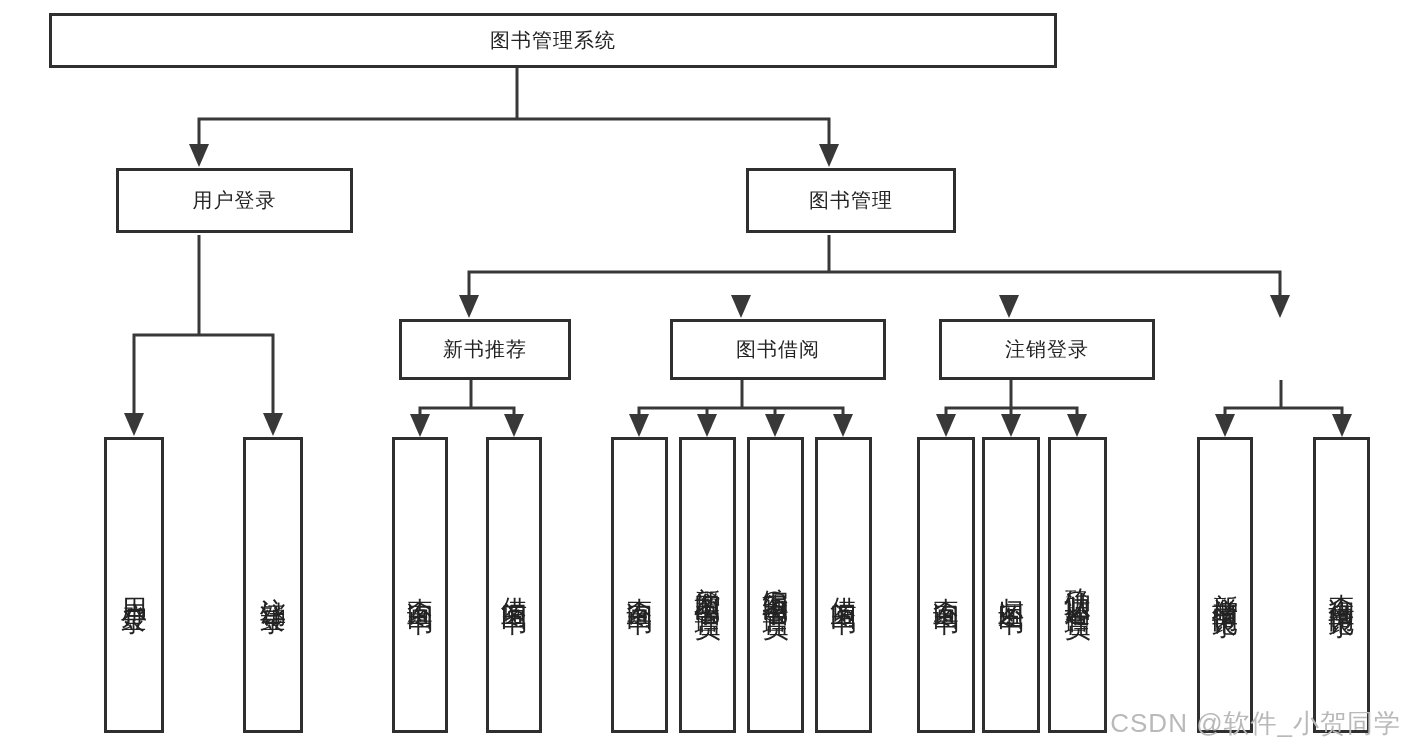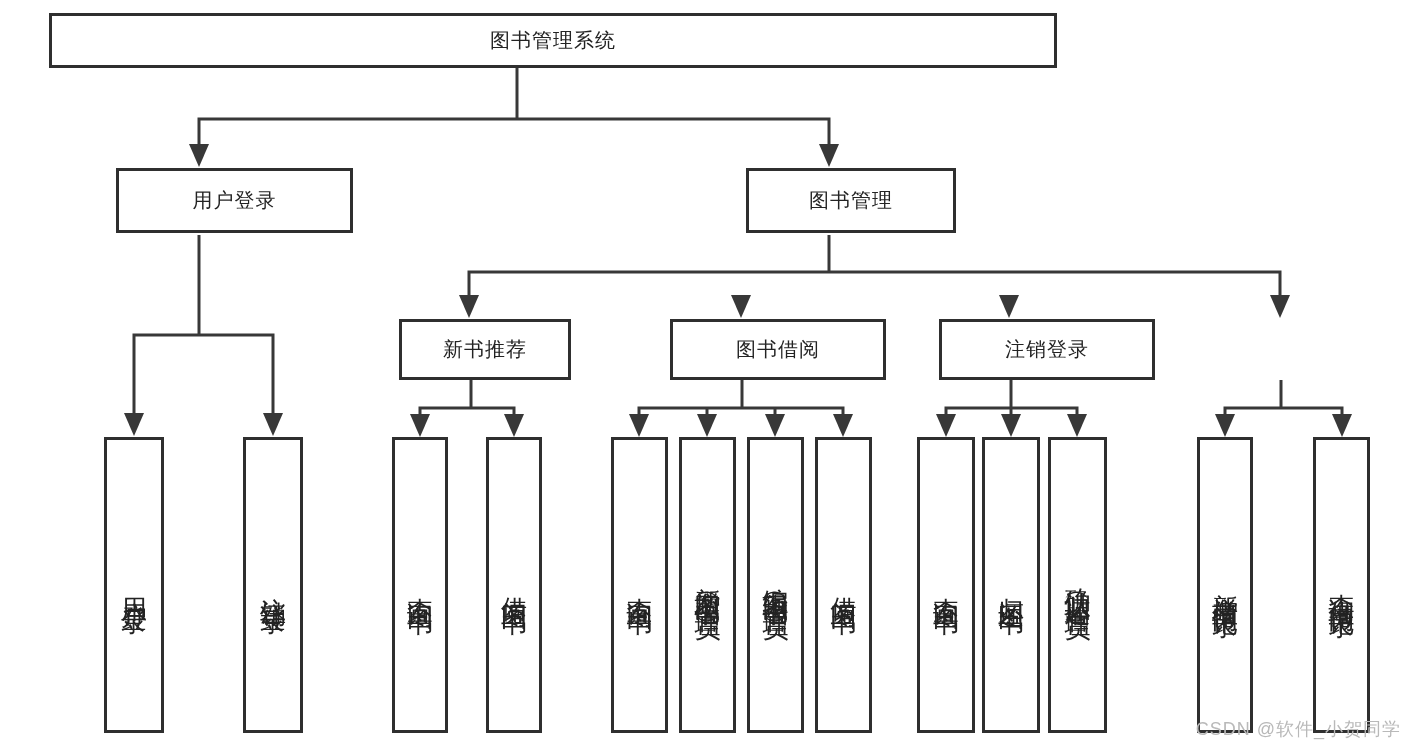--- a/index.html
+++ b/index.html
@@ -24,21 +24,21 @@
     writing-mode:vertical-rl;
     text-orientation:mixed;
     font-size:26px;
     line-height:1.12;
     letter-spacing:4px;
     white-space:nowrap;
   }
   .watermark{
     position:absolute;
     right:4px;bottom:6px;
-    font-size:18px;
+    font-size:26px;
     color:#b9b9b9;
     letter-spacing:1px;
     white-space:nowrap;
   }
 </style>
 </head>
 <body>
 
 <div class="stage">
 

